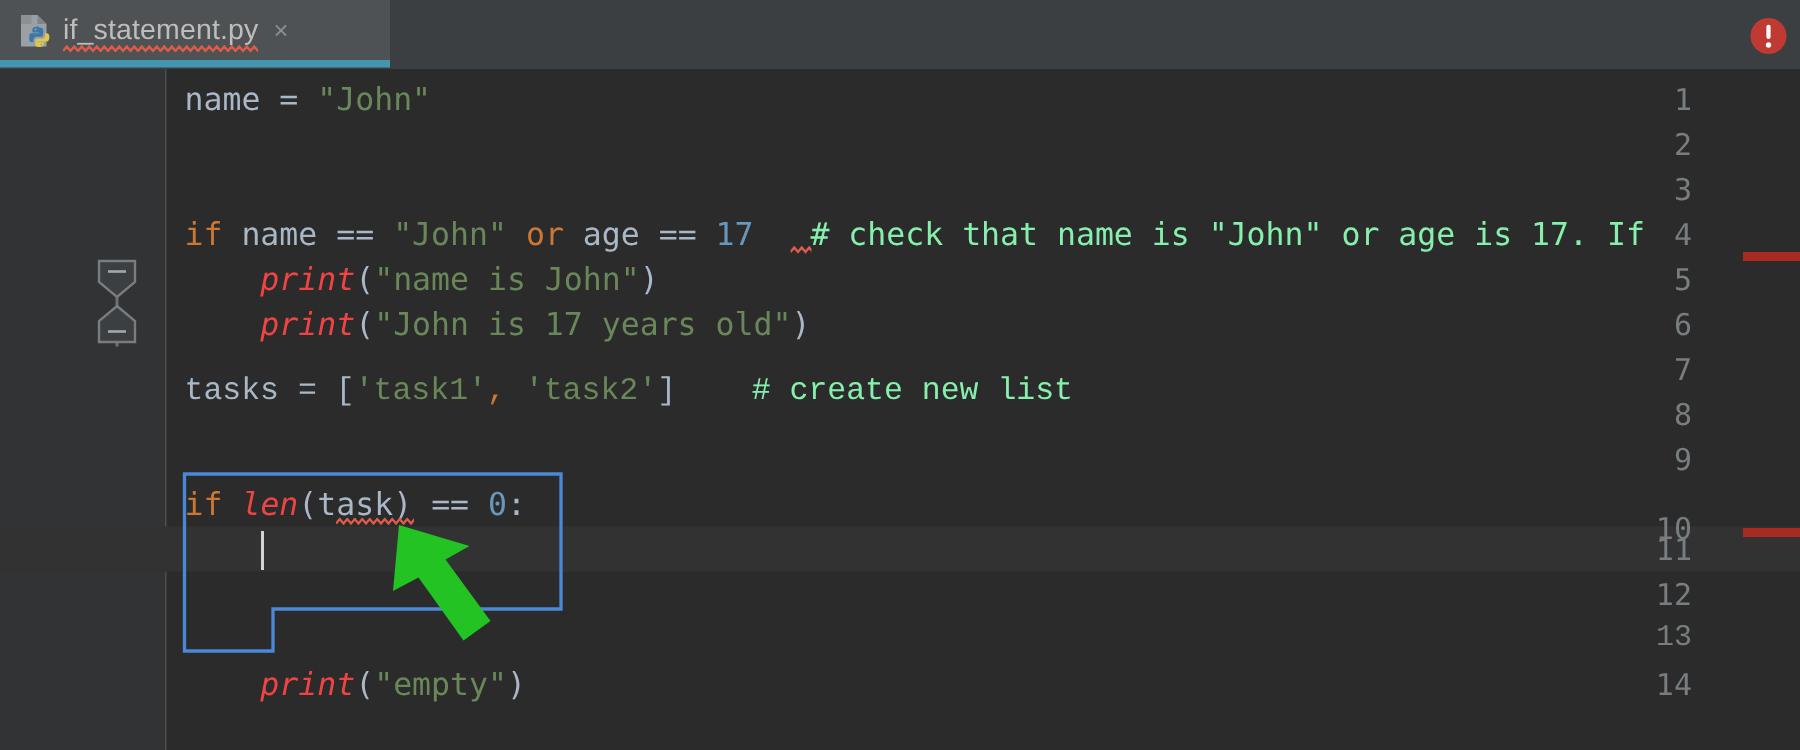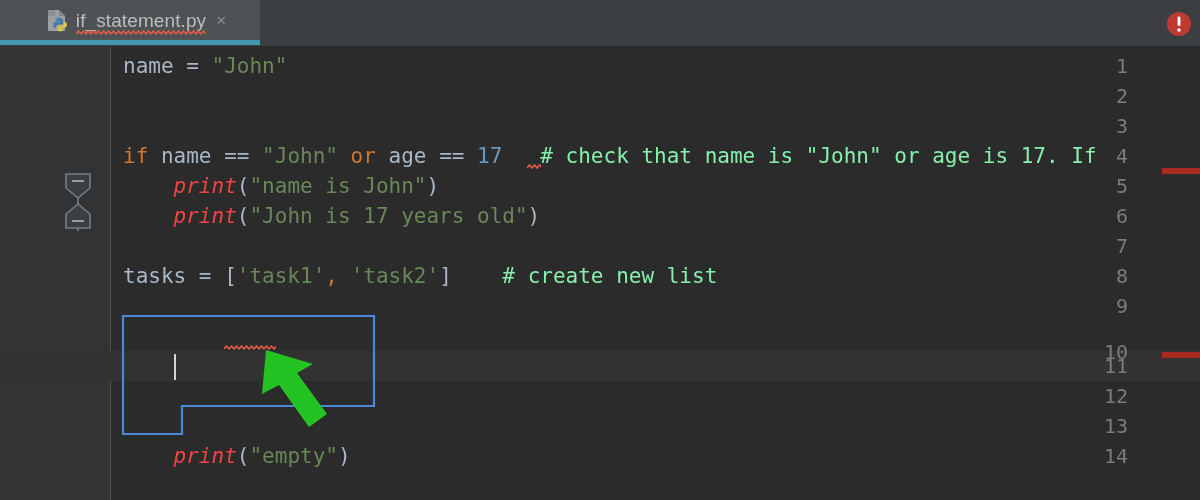--- a/index.html
+++ b/index.html
@@ -24,21 +24,20 @@
     width: 1200px; height: 46px;
     background: #3c3f41;
   }
   #tab {
     position: absolute; left: 0; top: 0;
     width: 260px; height: 41px;
     background: #4e5254;
     display: flex; align-items: center;
     box-sizing: border-box;
     padding-left: 12px;
-    justify-content: center;
   }
   #tab-underline {
     position: absolute; left: 0; top: 40px;
     width: 260px; height: 5px;
     background: #4396b0;
   }
   #py-icon {
     position: relative;
     width: 22px; height: 24px;
     flex: 0 0 auto;
@@ -207,34 +206,35 @@
         <div class="lnum" style="top: 65px;">3</div>
         <div class="lnum" style="top: 95px;">4</div>
         <div class="lnum" style="top: 125px;">5</div>
         <div class="lnum" style="top: 155px;">6</div>
         <div class="lnum" style="top: 185px;">7</div>
         <div class="lnum" style="top: 215px;">8</div>
         <div class="lnum" style="top: 245px;">9</div>
         <div class="lnum" style="top: 275px; margin-top: 16px;">10</div>
         <div class="lnum" style="top: 305px;">11</div>
         <div class="lnum" style="top: 335px;">12</div>
-        <div class="lnum" style="top: 365px;">13</div>
+        <div class="lnum" style="top: 365px; font-family: Liberation Mono, monospace;">13</div>
         <div class="lnum" style="top: 395px;">14</div>
         <div class="lnum" style="top: 438px; margin-top: 21px;">15</div>
       </div>
 
     <div id="code">
         <div class="cline" style="top: 5px;"><span class="id">name</span><span class="op"> = </span><span class="str">"John"</span></div>
         <div class="cline" style="top: 65px;"></div>
         <div class="cline" style="top: 95px;"><span class="kw">if</span><span class="id"> name </span><span class="op">== </span><span class="str">"John"</span><span class="op"> </span><span class="kw">or</span><span class="id"> age </span><span class="op">== </span><span class="num">17</span><span class="com">   # check that name is "John" or age is 17. If</span></div>
         <div class="cline" style="top: 125px;"><span class="op">    </span><span class="bfn">print</span><span class="op">(</span><span class="str">"name is John"</span><span class="op">)</span></div>
         <div class="cline" style="top: 155px;"><span class="op">    </span><span class="bfn">print</span><span class="op">(</span><span class="str">"John is 17 years old"</span><span class="op">)</span></div>
         <div class="cline" style="top: 185px;"></div>
-        <div class="cline" style="top: 215px;"><span class="id">tasks</span><span class="op"> = [</span><span class="str">'task1'</span><span class="kw">,</span><span class="op"> </span><span class="str">'task2'</span><span class="op">]</span><span class="com">    # create new list</span></div>
+        <div class="cline" style="top: 201px; font-family: Liberation Mono, monospace;"><span class="id">tasks</span><span class="op"> = [</span><span class="str">'task1'</span><span class="kw">,</span><span class="op"> </span><span class="str">'task2'</span><span class="op">]</span><span class="com">    # create new list</span></div>
         <div class="cline" style="top: 245px;"></div>
+        <div class="cline" style="top: 275px;"><span class="kw">if</span><span class="op"> </span><span class="bfn">len</span><span class="op">(</span><span class="id">task</span><span class="op">) </span><span class="op">== </span><span class="num">0</span><span class="op">:</span></div>
         <div class="cline" style="top: 305px;">    </div>
         <div class="cline" style="top: 335px;"></div>
         <div class="cline" style="top: 365px;"></div>
         <div class="cline" style="top: 395px;"><span class="op">    </span><span class="bfn">print</span><span class="op">(</span><span class="str">"empty"</span><span class="op">)</span></div>
         <div class="cline" style="top: 425px;"></div>
       </div>
 
     <svg id="folds" width="110" height="454">
       <line x1="78" y1="128" x2="78" y2="185" stroke="#6e7375" stroke-width="2"></line>
       <g>

